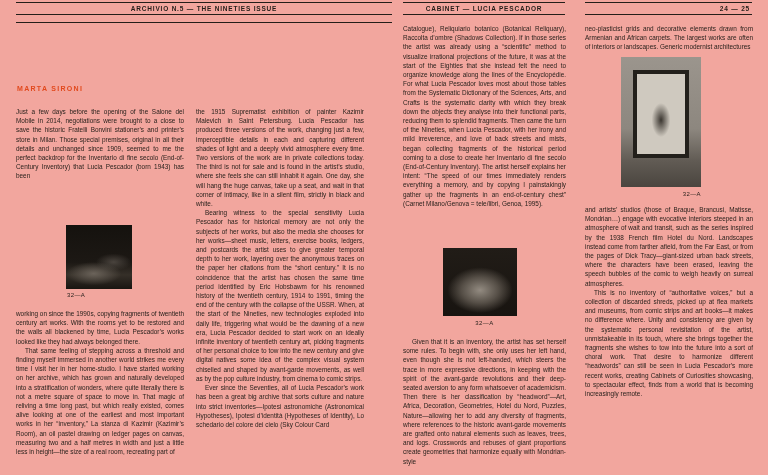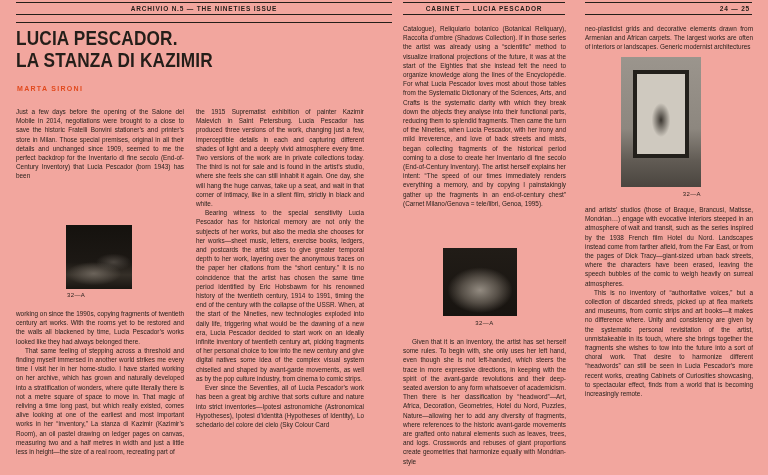--- a/index.html
+++ b/index.html
@@ -81,24 +81,20 @@
 </head>
 <body>
 
 <div class="page">
 
   <div class="hseg" id="hseg1">ARCHIVIO N.5 — THE NINETIES ISSUE</div>
   <div class="hseg" id="hseg2">CABINET — LUCIA PESCADOR</div>
   <div class="hseg" id="hseg3">24 — 25</div>
 
   <div class="title-rule"></div>
-  <h1 class="title-block">
-    <span class="title-line">LUCIA PESCADOR.</span>
-    <span class="title-line">LA STANZA DI KAZIMIR</span>
-  </h1>
   <div class="author">MARTA SIRONI</div>
 
   <div class="body-text" id="col1-p1">
     <p>Just a few days before the opening of the Salone del Mobile in 2014, negotiations were brought to a close to save the historic Fratelli Bonvini stationer’s and printer’s store in Milan. Those special premises, original in all their details and unchanged since 1909, seemed to me the perfect backdrop for the Inventario di fine secolo (End-of-Century Inventory) that Lucia Pescador (born 1943) has been</p>
   </div>
   <div id="fig1"></div>
   <div class="figcap" id="fig1cap">32—A</div>
   <div class="body-text" id="col1-p23">
     <p>working on since the 1990s, copying fragments of twentieth century art works. With the rooms yet to be restored and the walls all blackened by time, Lucia Pescador’s works looked like they had always belonged there.</p>
     <p class="indent">That same feeling of stepping across a threshold and finding myself immersed in another world strikes me every time I visit her in her home-studio. I have started working on her archive, which has grown and naturally developed into a stratification of wonders, where quite literally there is not a metre square of space to move in. That magic of reliving a time long past, but which really existed, comes alive looking at one of the earliest and most important works in her “inventory,” La stanza di Kazimir (Kazimir’s Room), an oil pastel drawing on ledger pages on canvas, measuring two and a half metres in width and just a little less in height—the size of a real room, recreating part of</p>

